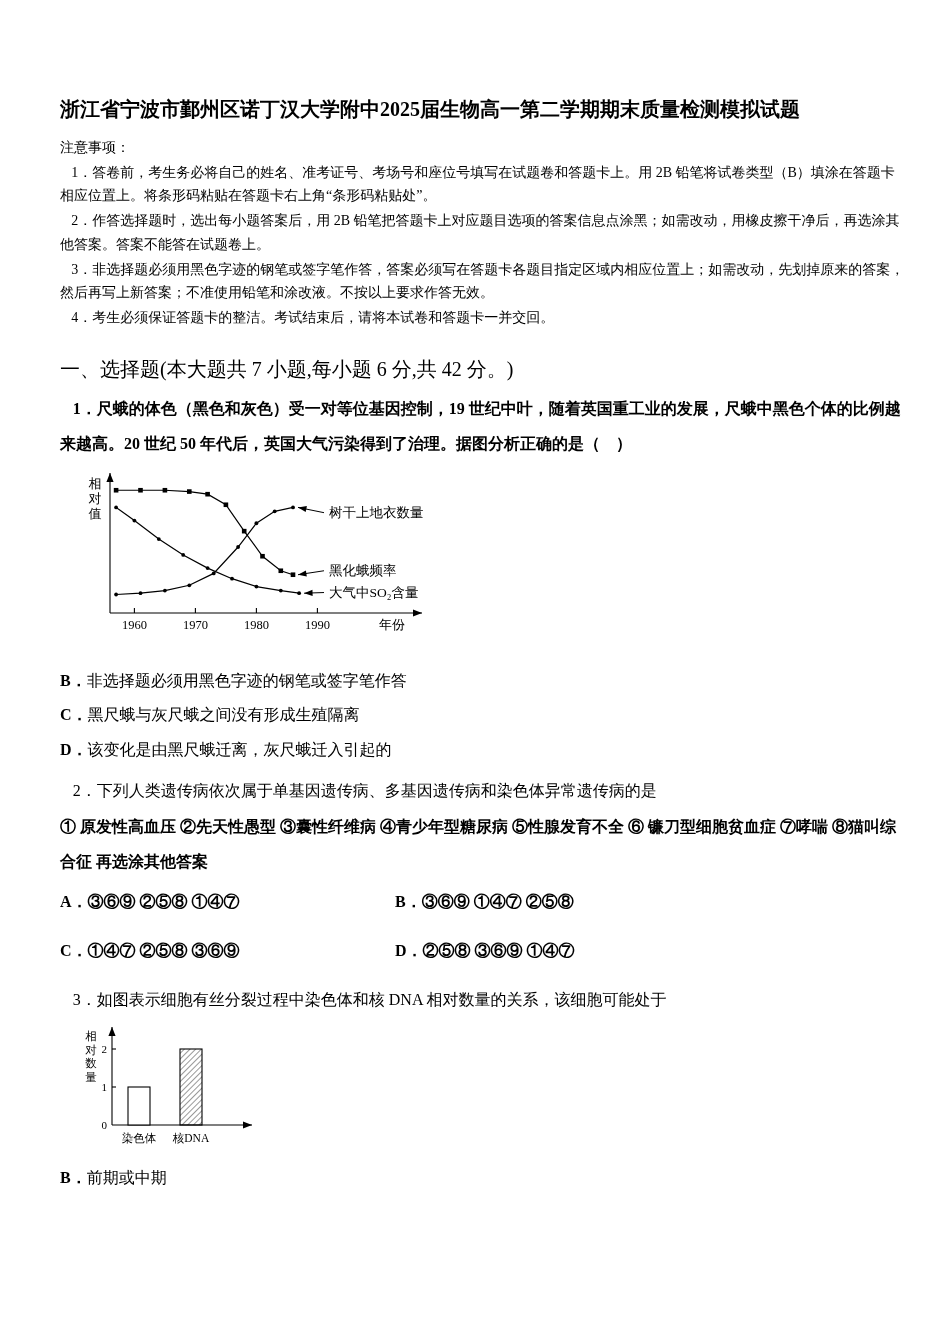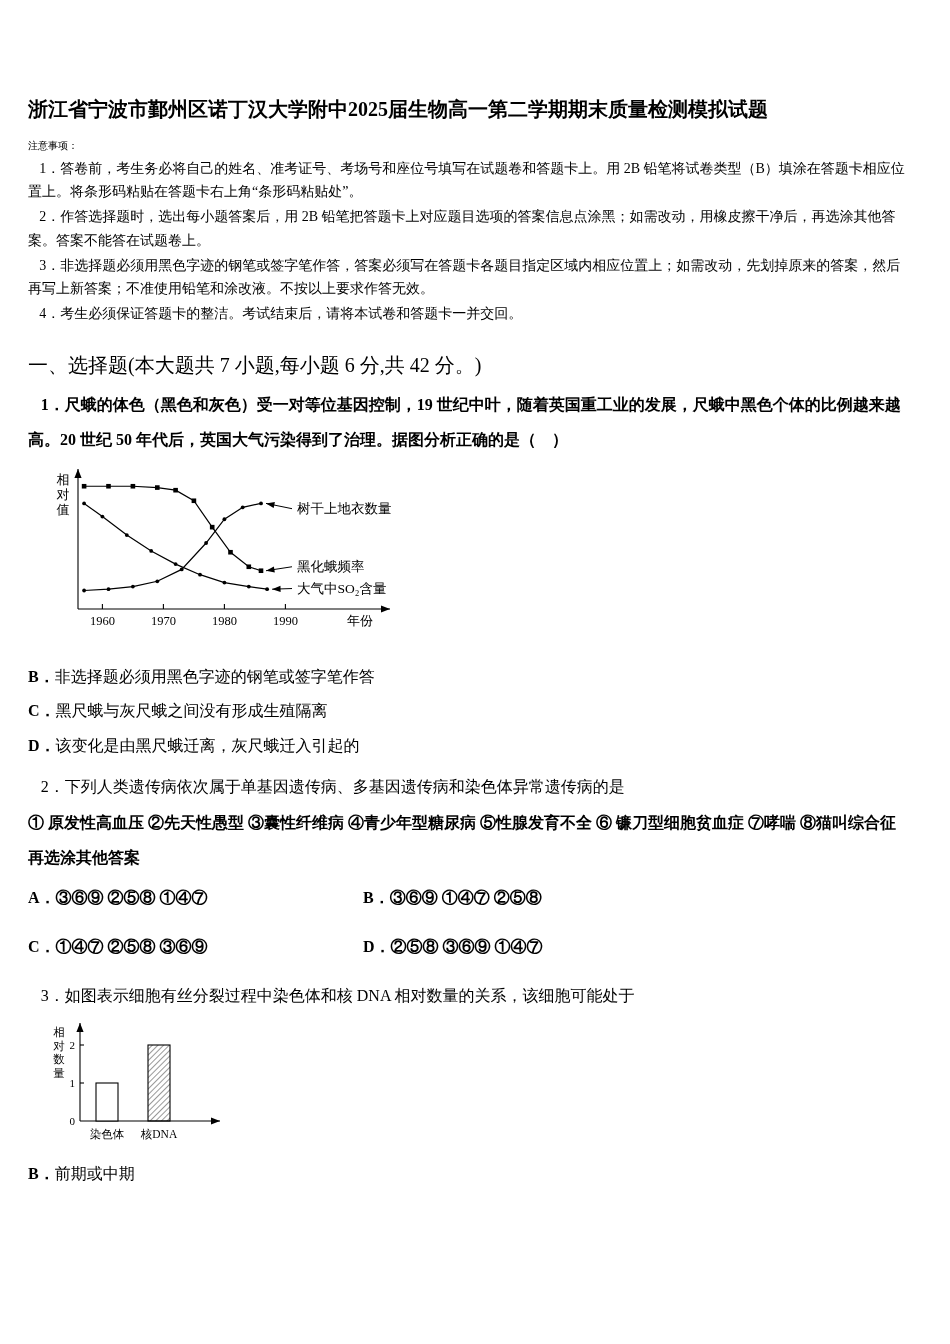--- a/index.html
+++ b/index.html
@@ -2,23 +2,23 @@
 <html><head>
 <meta charset="utf-8">
 <style>
   * { margin:0; padding:0; box-sizing:border-box; }
   html,body { background:#fff; }
   body {
     width:950px; min-height:1344px;
     font-family:"Liberation Serif","DejaVu Serif",serif;
     color:#000; font-size:16px;
   }
-  .page { padding:96px 44px 40px 28px; }
+  .page { padding:96px 44px 40px 60px; }
   .title { font-size:20px; font-weight:bold; line-height:1.35; margin-bottom:16px; }
-  .notes-header { font-size:10px; margin-bottom:4px; }
+  .notes-header { font-size:14px; margin-bottom:4px; }
   .note { font-size:14px; line-height:1.66; text-indent:0.8em; margin-bottom:2px; }
   .section-header { margin-top:26px; font-size:20px; }
   .q-stem { line-height:2.2; text-indent:0.8em; margin-top:8px; }
   .bold { font-weight:bold; }
   .chart-wrap { margin:4px 0 0 16px; }
   .options { margin-top:30px; }
   .option { margin-bottom:12px; font-size:16px; line-height:1.4; }
   .opt-label { font-weight:bold; }
   .enum-line { font-weight:bold; line-height:2.15; margin-top:2px; }
   .q2-options { display:grid; grid-template-columns:335px auto; row-gap:14px; margin-top:12px; font-weight:bold; font-size:16.5px; }

